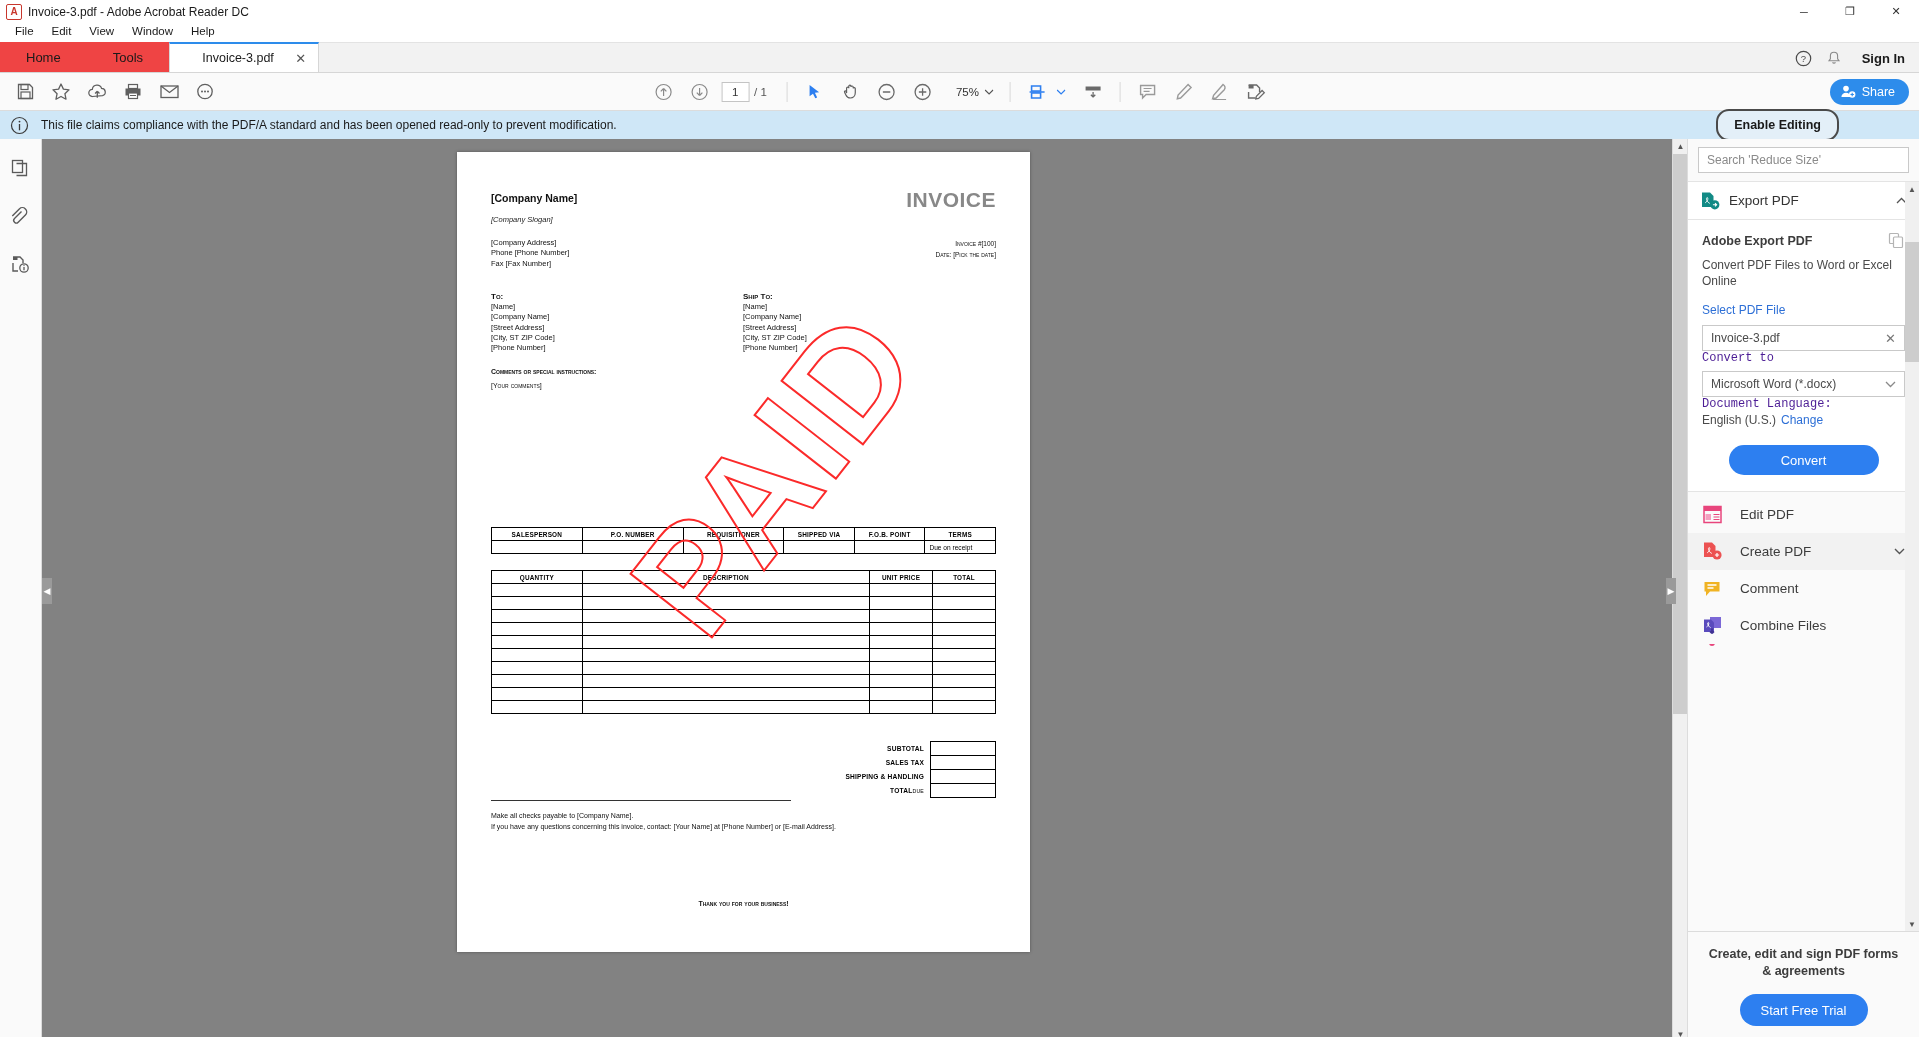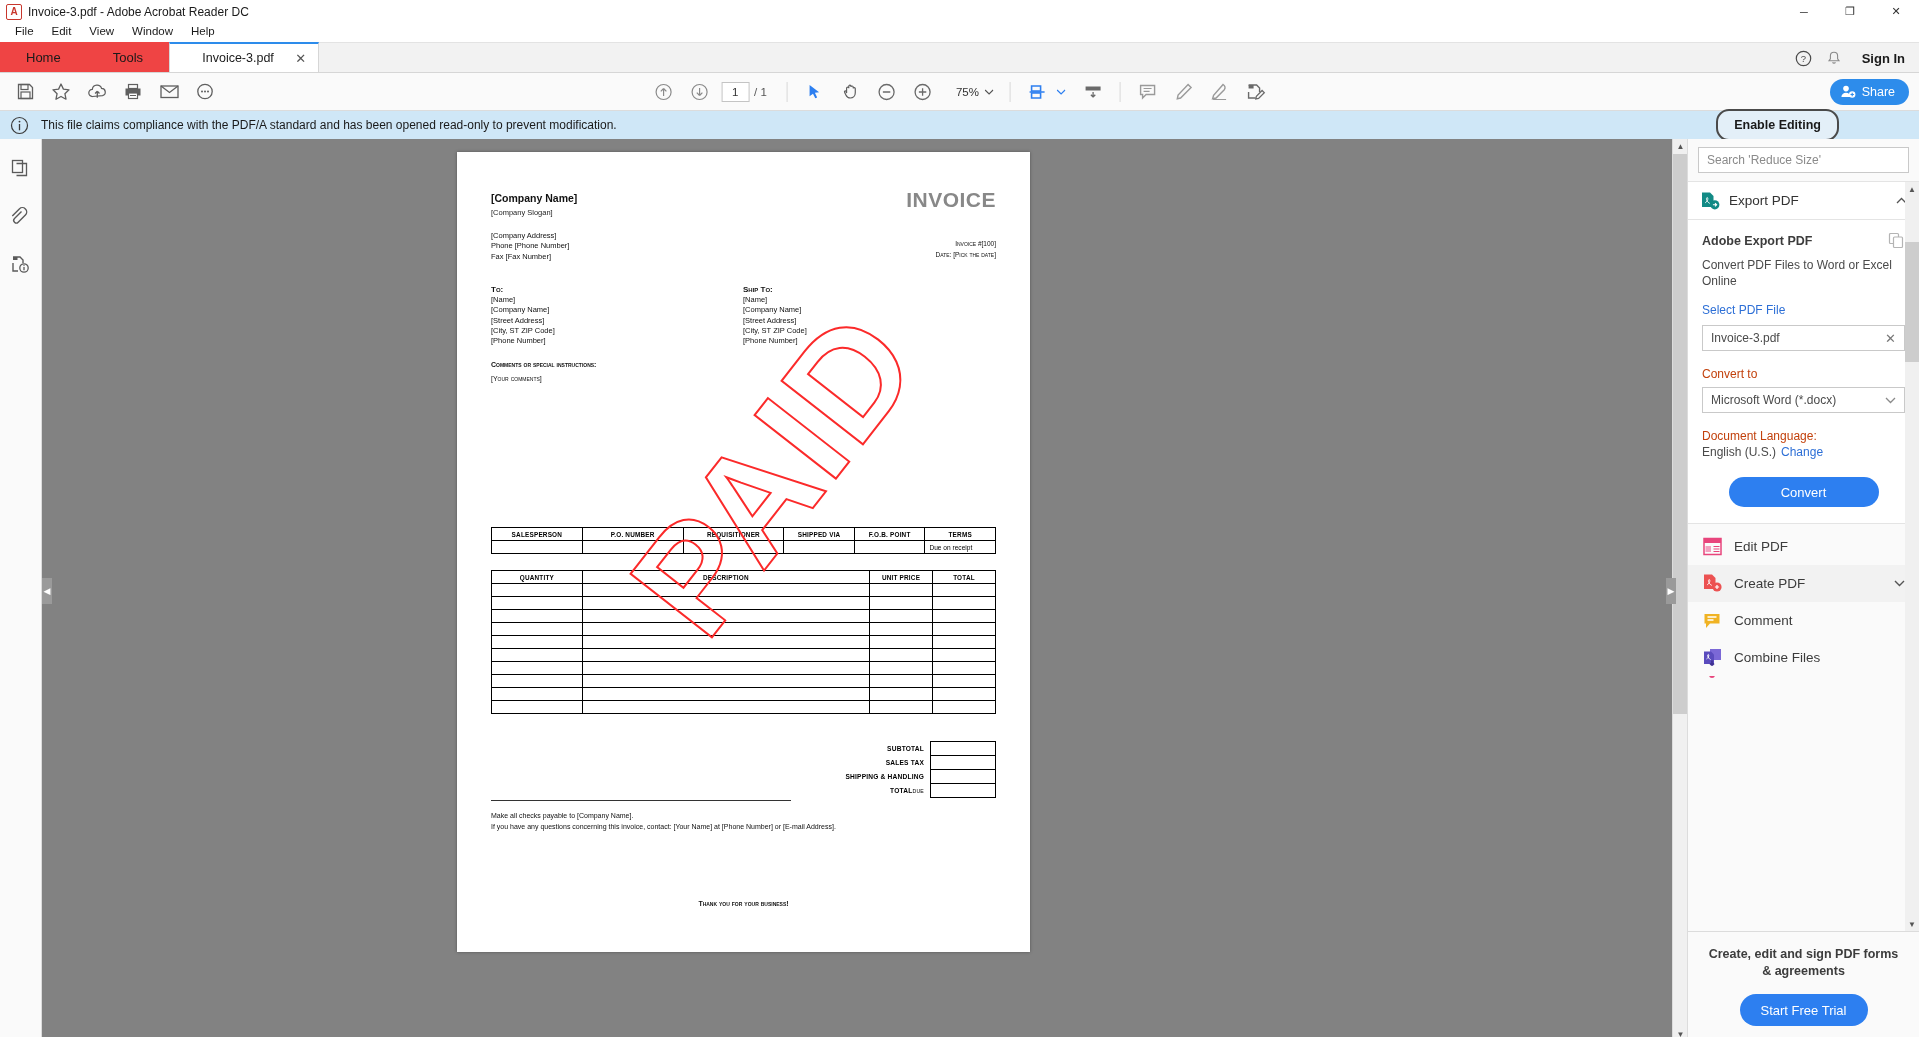--- a/index.html
+++ b/index.html
@@ -166,21 +166,21 @@
     color: transparent;
     -webkit-text-stroke: 2px #fb2a2a;
     transform: rotate(-52deg);
     font-family: "Liberation Sans", sans-serif;
     z-index: 3; pointer-events: none; user-select: none;
   }
 
   
   .doc-pad { position: absolute; left: 34px; top: 40px; width: 505px; z-index: 2; }
   .co-name { font-size: 10.5px; font-weight: bold; color: #111; }
-  .co-slogan { font-size: 7.5px; color: #222; margin-top: 4px; }
+  .co-slogan { font-size: 7.5px; font-style: italic; color: #222; margin-top: 11px; }
   .addr { font-size: 7.5px; color: #111; line-height: 1.38; margin-top: 14px; }
   .invoice-title {
     position: absolute; right: 0; top: -4px;
     font-size: 21px; font-weight: bold; color: #888; letter-spacing: .5px;
   }
   .inv-meta {
     position: absolute; right: 0; top: 46px; text-align: right;
     font-size: 6.5px; color: #111; line-height: 1.7; font-variant: small-caps;
   }
   .toblock { margin-top: 22px; position: relative; font-size: 7.5px; line-height: 1.38; color: #111; }
@@ -231,36 +231,36 @@
   .exp-h { font-size: 12.5px; font-weight: bold; color: #3c3c3c; display: flex; align-items: center; }
   .exp-h .sp { flex: 1; }
   .exp-sub { font-size: 12px; color: #4a4a4a; margin-top: 8px; line-height: 1.35; }
   .link { font-size: 12px; color: #2d6fd6; margin-top: 14px; display: block; }
   .filefield {
     margin-top: 8px; height: 26px; border: 1px solid #c9c9c9; background: #fff;
     display: flex; align-items: center; padding: 0 8px; font-size: 12px; color: #4a4a4a;
   }
   .filefield .nm { flex: 1; }
   .filefield .x { color: #777; font-size: 13px; }
-  .lbl-sm { font-size: 12px; color: #c2410c; margin-top: 16px; }
+  .lbl-sm { font-size: 12px; color: #4c1d95; margin-top: 0; font-family: Liberation Mono, monospace; }
   .selectfield {
     margin-top: 6px; height: 26px; border: 1px solid #c9c9c9; background: #fff;
     display: flex; align-items: center; padding: 0 8px; font-size: 12px; color: #4a4a4a;
   }
   .selectfield .nm { flex: 1; }
   .lang { font-size: 12px; color: #4a4a4a; margin-top: 2px; }
   .lang .chg { color: #2d6fd6; margin-left: 5px; }
   #convert-btn {
     margin: 18px auto 6px auto; width: 150px; height: 30px; border-radius: 15px;
     background: #2d7ff0; color: #fff; font-size: 13px;
     display: flex; align-items: center; justify-content: center;
   }
   #tool-list { border-top: 1px solid #e4e4e4; background: #fafafa; padding-top: 4px; }
   .tool-row {
-    height: 37px; display: flex; align-items: center; gap: 11px; padding: 0 14px;
+    height: 37px; display: flex; align-items: center; gap: 17px; padding: 0 14px;
     font-size: 13.5px; color: #3c3c3c;
   }
   .tool-row .sp { flex: 1; }
   #panel-sb { position: absolute; right: 0; top: 0; width: 14px; height: 100%; background: #f0f0f0; }
   #panel-sb-thumb { position: absolute; top: 60px; left: 0; width: 14px; height: 120px; background: #cdcdcd; }
   .psb-arrow { width: 14px; height: 14px; display: flex; align-items: center; justify-content: center; font-size: 8px; color: #555; }
   #promo {
     border-top: 1px solid #dcdcdc; background: #fafafa;
     padding: 14px 16px 16px 16px; text-align: center;
   }

